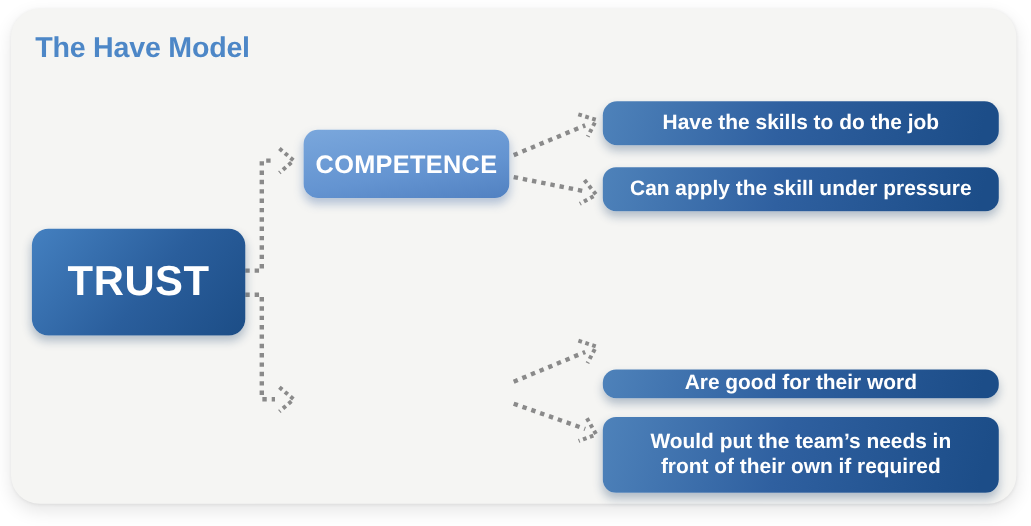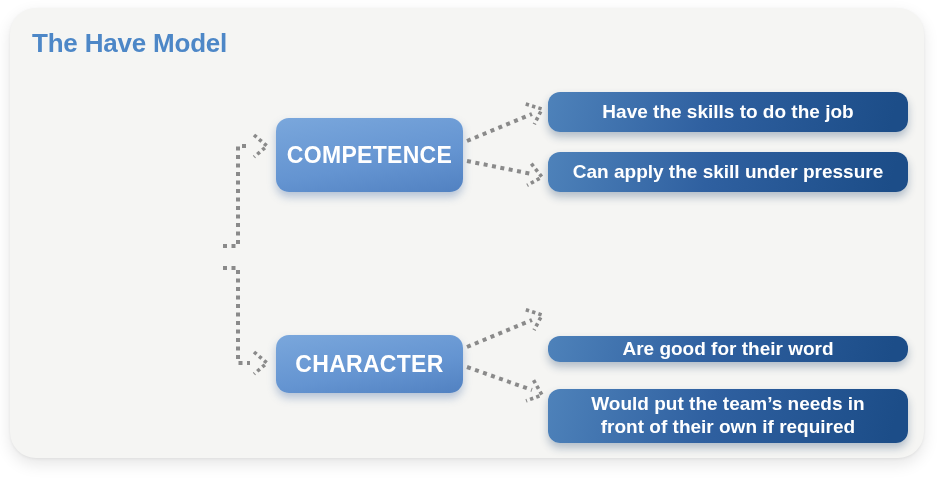--- a/index.html
+++ b/index.html
@@ -74,37 +74,37 @@
   .node-branch {
     left: 276px;
     width: 187px;
     border-radius: 13px;
     background: linear-gradient(170deg, #7aa7dc 0%, #6494d1 60%, #5181c1 100%);
     box-shadow: 0 5px 9px rgba(60,100,160,0.35);
     font-size: 23px;
     font-weight: 600;
     letter-spacing: 0.3px;
   }
-  .node-competence { top: 118px; height: 74px; }
+  .node-competence { top: 118px; height: 62px; }
   .node-character  { top: 335px; height: 58px; }
 
   .node-leaf {
     left: 548px;
     width: 360px;
     border-radius: 12px;
     background: linear-gradient(105deg, #4e82ba 0%, #2f60a0 45%, #1c4d88 95%);
     box-shadow: 0 5px 9px rgba(23,58,102,0.30);
     font-size: 19px;
     font-weight: 600;
     line-height: 1.2;
   }
-  .node-leaf-1 { top: 92px;  height: 40px; }
+  .node-leaf-1 { top: 92px;  height: 40px; border-radius: 13px; }
   .node-leaf-2 { top: 152px; height: 40px; text-align: right; }
   .node-leaf-3 { top: 288px; height: 26px; margin-top: 48px; }
-  .node-leaf-4 { top: 389px; height: 54px; padding: 0 33px; }
+  .node-leaf-4 { top: 379px; height: 69px; padding: 0 33px; }
 </style>
 </head>
 <body>
 
 <div class="stage">
 
   <div class="card"></div>
 
   <h1 class="title">The Have Model</h1>
 
@@ -134,28 +134,28 @@
       <line class="dots" x1="467" y1="347" x2="532" y2="320"></line>
       <polyline class="head" points="529,304 542,315 529,326" transform="rotate(-22 542 315)"></polyline>
     </g>
 
     <g>
       <line class="dots" x1="467" y1="367" x2="532" y2="390"></line>
       <polyline class="head" points="529,384 542,395 529,406" transform="rotate(20 542 395)"></polyline>
     </g>
   </svg>
 
+  <div class="node node-root">
+    <span>TRUST</span>
+  </div>
 
   <div class="node node-branch node-competence">
     <span>COMPETENCE</span>
   </div>
 
-  <div class="node node-branch node-character">
-    <span>CHARACTER</span>
-  </div>
 
   <div class="node node-leaf node-leaf-1">
     <span>Have the skills to do the job</span>
   </div>
 
   <div class="node node-leaf node-leaf-2">
     <span>Can apply the skill under pressure</span>
   </div>
 
   <div class="node node-leaf node-leaf-3">

